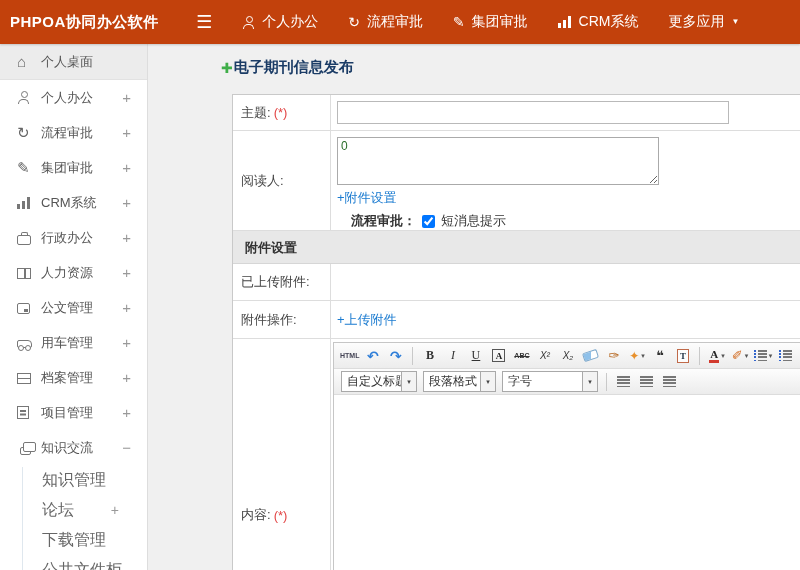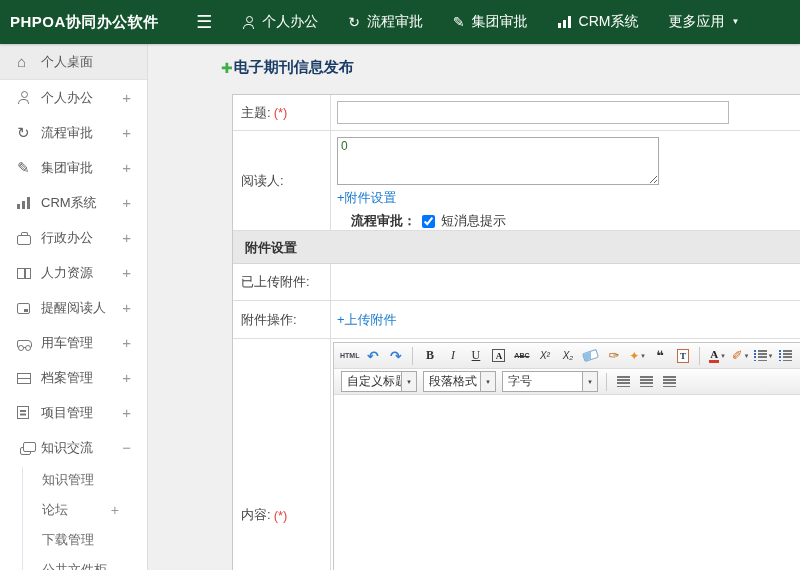--- a/index.html
+++ b/index.html
@@ -1,21 +1,21 @@
 <!DOCTYPE html>
 <html><head>
 <meta charset="utf-8">
 <style>
   * { margin:0; padding:0; box-sizing:border-box; }
   html,body { width:800px; height:570px; overflow:hidden;
     font-family:"Liberation Sans","DejaVu Sans",sans-serif; background:#f0f0f0; }
 
   
   .topbar { position:absolute; left:0; top:0; width:800px; height:44px;
-    background:#14532d; display:flex; align-items:center; color:#fff;
+    background:#c2410c; display:flex; align-items:center; color:#fff;
     box-shadow:0 1px 2px rgba(0,0,0,.18); z-index:5; }
   .brand { font-size:15px; font-weight:bold; padding-left:10px; width:196px; letter-spacing:.5px; }
   .hamburger { font-size:18px; line-height:1; cursor:pointer; margin-right:30px; }
   .topnav { display:flex; align-items:center; gap:30px; font-size:14px; }
   .topnav .navitem { display:flex; align-items:center; gap:7px; cursor:pointer; white-space:nowrap; }
   .topnav .glyph { font-size:14px; line-height:1; }
   .caret-sm { font-size:8px; line-height:1; }
 
   
   .ic { display:inline-block; position:relative; color:#777; }
@@ -52,21 +52,21 @@
   .sidebar { position:absolute; left:0; top:44px; width:148px; bottom:0; background:#fff;
     border-right:1px solid #ddd; z-index:2; }
   .srow { height:35px; display:flex; align-items:center; padding:0 16px 0 17px; cursor:pointer; color:#555; }
   .srow.active { background:#ececec; border-bottom:1px solid #e2e2e2; height:36px; }
   .srow .sic { width:24px; display:flex; align-items:center; color:#666; font-size:15px; }
   .srow .slabel { flex:1; font-size:13px; white-space:nowrap; }
   .srow .stoggle { color:#999; font-size:15px; font-weight:300; }
   .submenu { position:relative; }
   .submenu::before { content:""; position:absolute; left:22px; top:2px; bottom:2px; width:1px; background:#dfe7ee; }
   .subrow { height:30px; display:flex; align-items:center; padding:0 28px 0 42px; cursor:pointer; color:#666; }
-  .subrow .slabel { flex:1; font-size:13px; white-space:nowrap; }
+  .subrow .slabel { flex:1; font-size:16px; white-space:nowrap; }
   .subrow .stoggle { color:#999; font-size:14px; }
 
   
   .main { position:absolute; left:148px; top:44px; right:0; bottom:0; background:#f0f0f0; overflow:hidden; }
   .page-title { margin:14px 0 0 73px; font-size:15px; font-weight:bold; color:#1b3c66;
     display:flex; align-items:center; }
   .page-title .plus { color:#3fae49; font-size:14px; margin-right:1px; }
 
   .form { margin:17px 0 0 84px; width:680px; background:#fff; border:1px solid #c9c9c9; font-size:13px; color:#444; }
   .frow { display:flex; border-bottom:1px solid #ddd; }
@@ -193,21 +193,21 @@
     <span class="sic">
         <span class="ic ic-book"></span>
       </span>
     <span class="slabel">人力资源</span>
     <span class="stoggle">+</span>
   </div>
   <div class="srow">
     <span class="sic">
         <span class="ic ic-doc"></span>
       </span>
-    <span class="slabel">提醒阅读人</span>
+    <span class="slabel">公文管理</span>
     <span class="stoggle">+</span>
   </div>
   <div class="srow">
     <span class="sic">
         <span class="ic ic-car"></span>
       </span>
     <span class="slabel">用车管理</span>
     <span class="stoggle">+</span>
   </div>
   <div class="srow">

